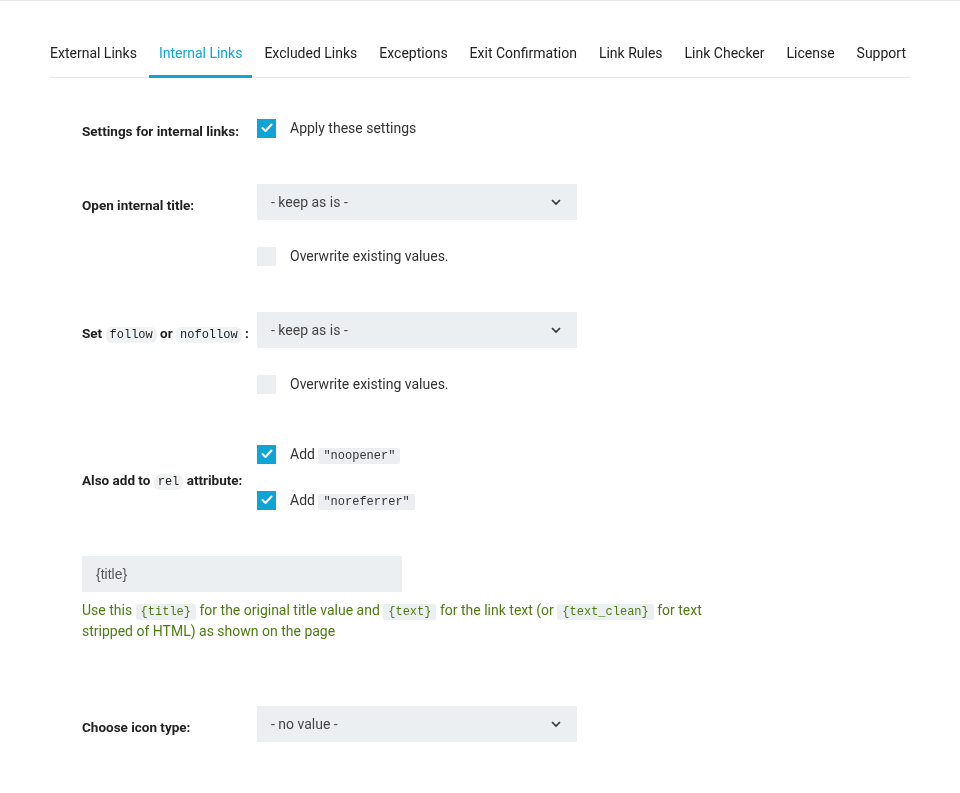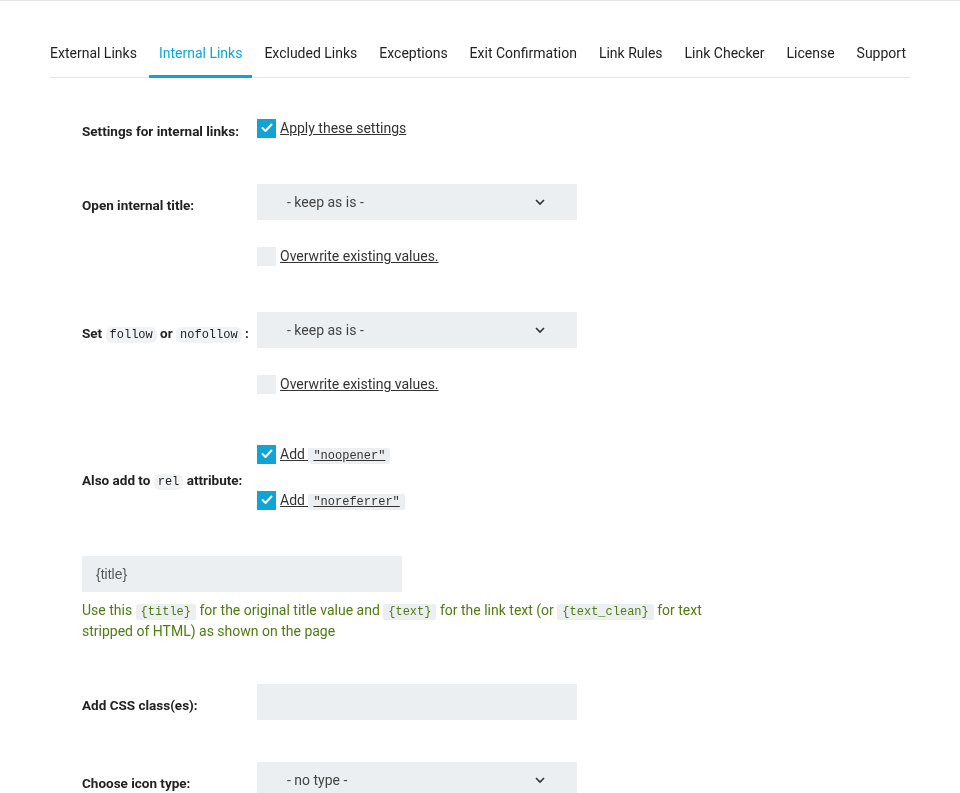--- a/index.html
+++ b/index.html
@@ -69,23 +69,22 @@
     background: #f0f2f4;
     padding: 1px 4px;
     border-radius: 6px;
   }
   .ctrl-col {
     flex: 1;
   }
   .checkbox-line {
     display: flex;
     align-items: center;
-    gap: 4px;
+    gap: 14px;
     min-height: 28px;
-    text-decoration: underline;
   }
   .checkbox, .checkbox-empty {
     width: 19px;
     height: 19px;
     background: #0ea5d6;
     display: flex;
     align-items: center;
     justify-content: center;
     cursor: pointer;
     flex-shrink: 0;
@@ -106,21 +105,21 @@
     border-radius: 2px;
   }
   .select {
     width: 320px;
     height: 36px;
     background: #eceff1;
     border: none;
     display: flex;
     align-items: center;
     justify-content: space-between;
-    padding: 0 30px;
+    padding: 0 14px;
     color: #444;
     font-size: 14px;
     cursor: pointer;
   }
   .select .chev {
     width: 14px;
     height: 14px;
     display: flex;
     align-items: center;
     justify-content: center;
@@ -267,34 +266,28 @@
       <div class="ctrl-col">
         <input class="text-input" value="{title}" style="">
         <div class="help">
           <span>Use this </span><span class="code">{title}</span><span> for the original title value and </span><span class="code">{text}</span><span> for the link text (or </span><span class="code">{text_clean}</span><span> for text stripped of HTML) as shown on the page</span>
         </div>
       </div>
     </div>
 
     <div class="sub-gap"></div>
 
-    <div class="row">
-      <div class="label-col">Add CSS class(es):</div>
-      <div class="ctrl-col">
-        <input class="text-input" value="" style="">
-      </div>
-    </div>
 
     <div class="sub-gap"></div>
 
     <div class="row">
       <div class="label-col">Choose icon type:</div>
       <div class="ctrl-col">
         <div class="select">
-          <span>- no type -</span>
+          <span>- no value -</span>
           <span class="chev">
             <svg width="12" height="12" viewBox="0 0 12 12" fill="none" stroke="#333" stroke-width="1.6">
                 <polyline points="2 4 6 8 10 4"></polyline>
               </svg>
           </span>
         </div>
       </div>
     </div>
 
   </div>

